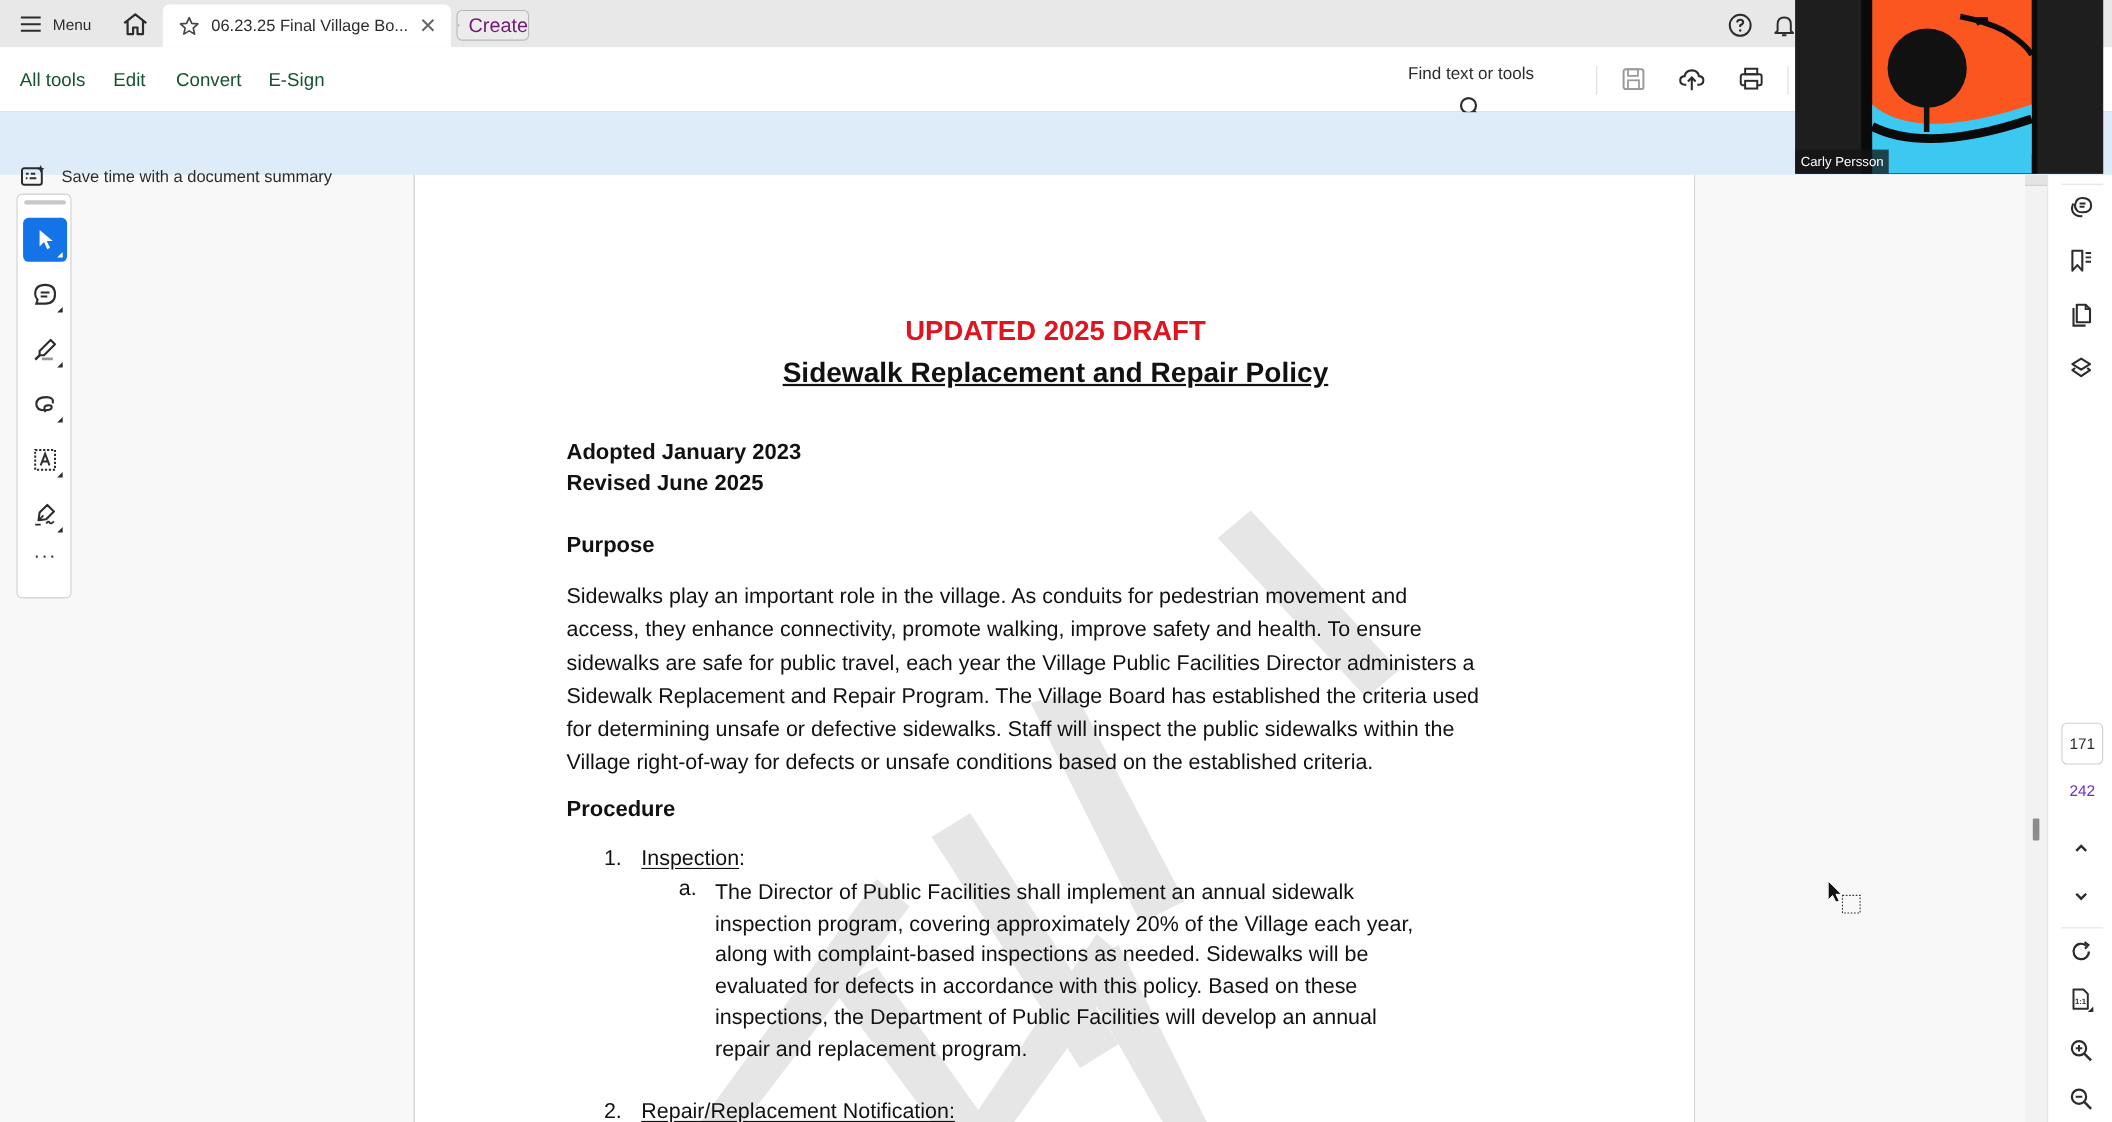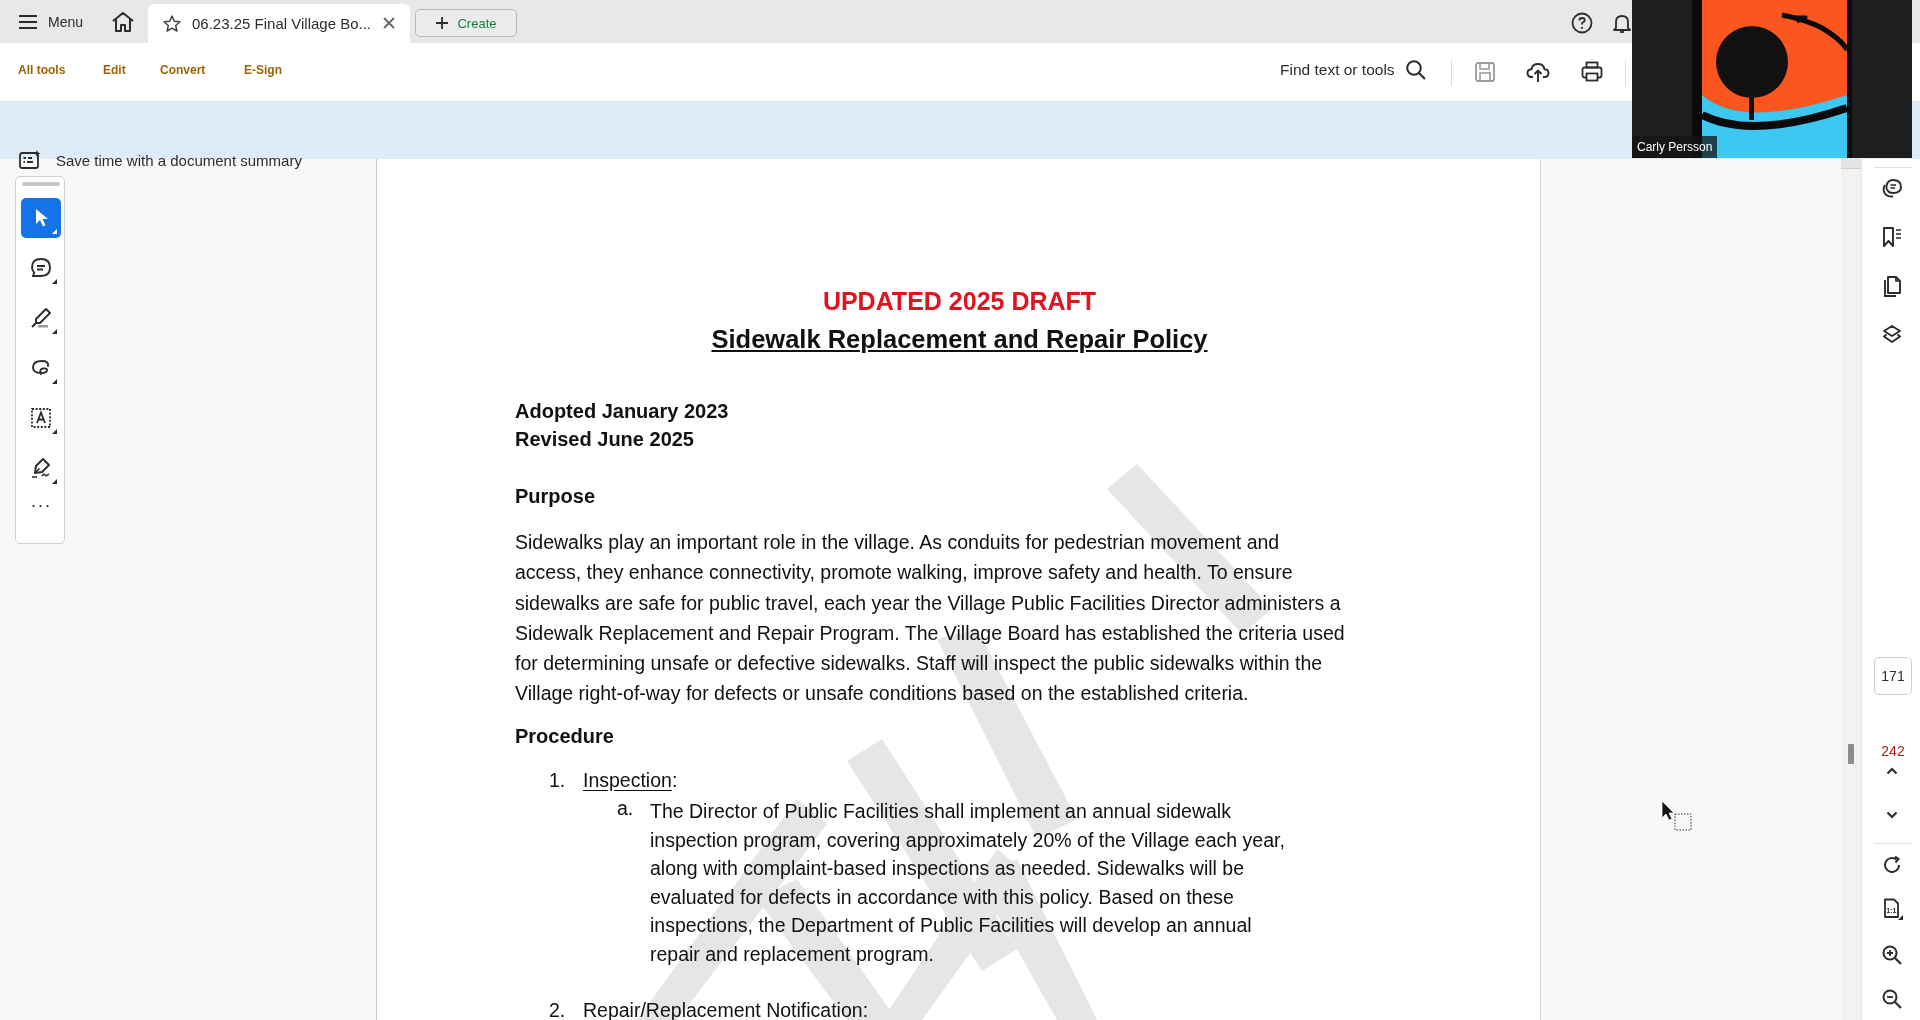--- a/index.html
+++ b/index.html
@@ -5,28 +5,28 @@
   * { box-sizing: border-box; margin: 0; padding: 0; }
   html, body { width: 1920px; height: 1020px; overflow: hidden; background: #f8f8f8; font-family: "Liberation Sans", sans-serif; color: #222; }
 
   
   #tabbar { position: absolute; left: 0; top: 0; width: 1920px; height: 43px; background: #e8e8e8; }
   .menu-btn { position: absolute; left: 18px; top: 10px; height: 24px; display: flex; align-items: center; gap: 10px; font-size: 14px; color: #2c2c2c; cursor: pointer; }
   .home-btn { position: absolute; left: 110px; top: 10px; width: 26px; height: 24px; cursor: pointer; }
   .tab { position: absolute; left: 148px; top: 4px; width: 262px; height: 39px; background: #ffffff; border-radius: 6px 6px 0 0; display: flex; align-items: center; padding-left: 14px; font-size: 15px; color: #2c2c2c; cursor: pointer; }
   .tab .star { width: 20px; height: 20px; margin-right: 10px; }
   .tab .close { position: absolute; right: 12px; top: 10px; width: 18px; height: 18px; cursor: pointer; }
-  .create-btn { position: absolute; left: 415px; top: 9px; width: 102px; height: 28px; border: 1px solid #b8b8b8; border-radius: 5px; background: #ececec; display: flex; align-items: center; justify-content: center; gap: 8px; font-size: 13px; color: #15803d; cursor: pointer; }
+  .create-btn { position: absolute; left: 415px; top: 9px; width: 66px; height: 28px; border: 1px solid #b8b8b8; border-radius: 5px; background: #ececec; display: flex; align-items: center; justify-content: center; gap: 8px; font-size: 18px; color: #701a75; cursor: pointer; }
   .help-btn { position: absolute; left: 1570px; top: 11px; width: 24px; height: 24px; cursor: pointer; }
   .bell-btn { position: absolute; left: 1610px; top: 11px; width: 24px; height: 24px; cursor: pointer; }
 
   
   #toolbar { position: absolute; left: 0; top: 43px; width: 1920px; height: 59px; background: #ffffff; border-bottom: 1px solid #e0e0e0; }
-  .tb-item { position: absolute; top: 20px; font-size: 12px; color: #a16207; cursor: pointer; font-weight: bold; }
-  .find { position: absolute; left: 1280px; top: 16px; display: flex; align-items: center; gap: 10px; font-size: 15.5px; color: #2c2c2c; cursor: pointer; }
+  .tb-item { position: absolute; top: 20px; font-size: 17px; color: #14532d; cursor: pointer; }
+  .find { position: absolute; left: 1280px; top: 16px; display: flex; align-items: center; gap: 10px; font-size: 15.5px; color: #2c2c2c; cursor: pointer; flex-direction: column; }
   .vsep { position: absolute; top: 17px; width: 1px; height: 26px; background: #dcdcdc; }
   .tb-icon { position: absolute; top: 16px; width: 26px; height: 26px; cursor: pointer; }
 
   
   #banner { position: absolute; left: 0; top: 102px; width: 1920px; height: 57px; background: #deebf8; }
   .banner-content { position: absolute; left: 18px; top: 17px; display: flex; align-items: center; gap: 14px; font-size: 15px; color: #2c2c2c; cursor: pointer; margin-top: 30px; }
 
   
   #leftrail { position: absolute; left: 15px; top: 176px; width: 50px; height: 368px; background: #ffffff; border: 1px solid #cfcfcf; border-radius: 5px; }
   .grip { position: absolute; left: 6px; top: 5px; width: 38px; height: 4px; background: #c8c8c8; border-radius: 2px; }
@@ -52,21 +52,21 @@
   .sub .line { display: block; white-space: nowrap; }
 
   
   #scrollbar { position: absolute; left: 1841px; top: 159px; width: 20px; height: 861px; background: #f2f2f2; }
   .scroll-thumb { position: absolute; left: 7px; top: 585px; width: 6px; height: 20px; background: #8c8c8c; border-radius: 1px; cursor: pointer; }
   .scroll-top { position: absolute; left: 0; top: 0; width: 20px; height: 10px; background: #e4e4e4; border-bottom: 1px solid #cfcfcf; }
   #rightrail { position: absolute; left: 1861px; top: 159px; width: 59px; height: 861px; background: #ffffff; border-left: 1px solid #e4e4e4; }
   .rr-btn { position: absolute; left: 16px; width: 28px; height: 28px; display: flex; align-items: center; justify-content: center; cursor: pointer; }
   .rr-sep { position: absolute; left: 12px; width: 38px; height: 1px; background: #e2e2e2; }
   .page-box { position: absolute; left: 12px; top: 498px; width: 38px; height: 38px; border: 1px solid #cfcfcf; border-radius: 5px; font-size: 14px; text-align: center; line-height: 36px; color: #2c2c2c; cursor: text; background: #fff; }
-  .page-total { position: absolute; left: 12px; top: 552px; width: 38px; text-align: center; font-size: 14px; color: #b91c1c; margin-top: 32px; }
+  .page-total { position: absolute; left: 12px; top: 552px; width: 38px; text-align: center; font-size: 14px; color: #6d28d9; }
 
   
   #webcam { position: absolute; left: 1632px; top: 0; width: 280px; height: 158px; background: #1e1e1e; overflow: hidden; }
   .cam-name { position: absolute; left: 0; bottom: 0; height: 22px; padding: 0 5px; background: rgba(20,20,20,0.75); color: #ffffff; font-size: 12px; line-height: 22px; }
 
   
   #cursor { position: absolute; left: 1661px; top: 800px; width: 34px; height: 32px; pointer-events: none; }
 </style>
 </head>
 <body>

